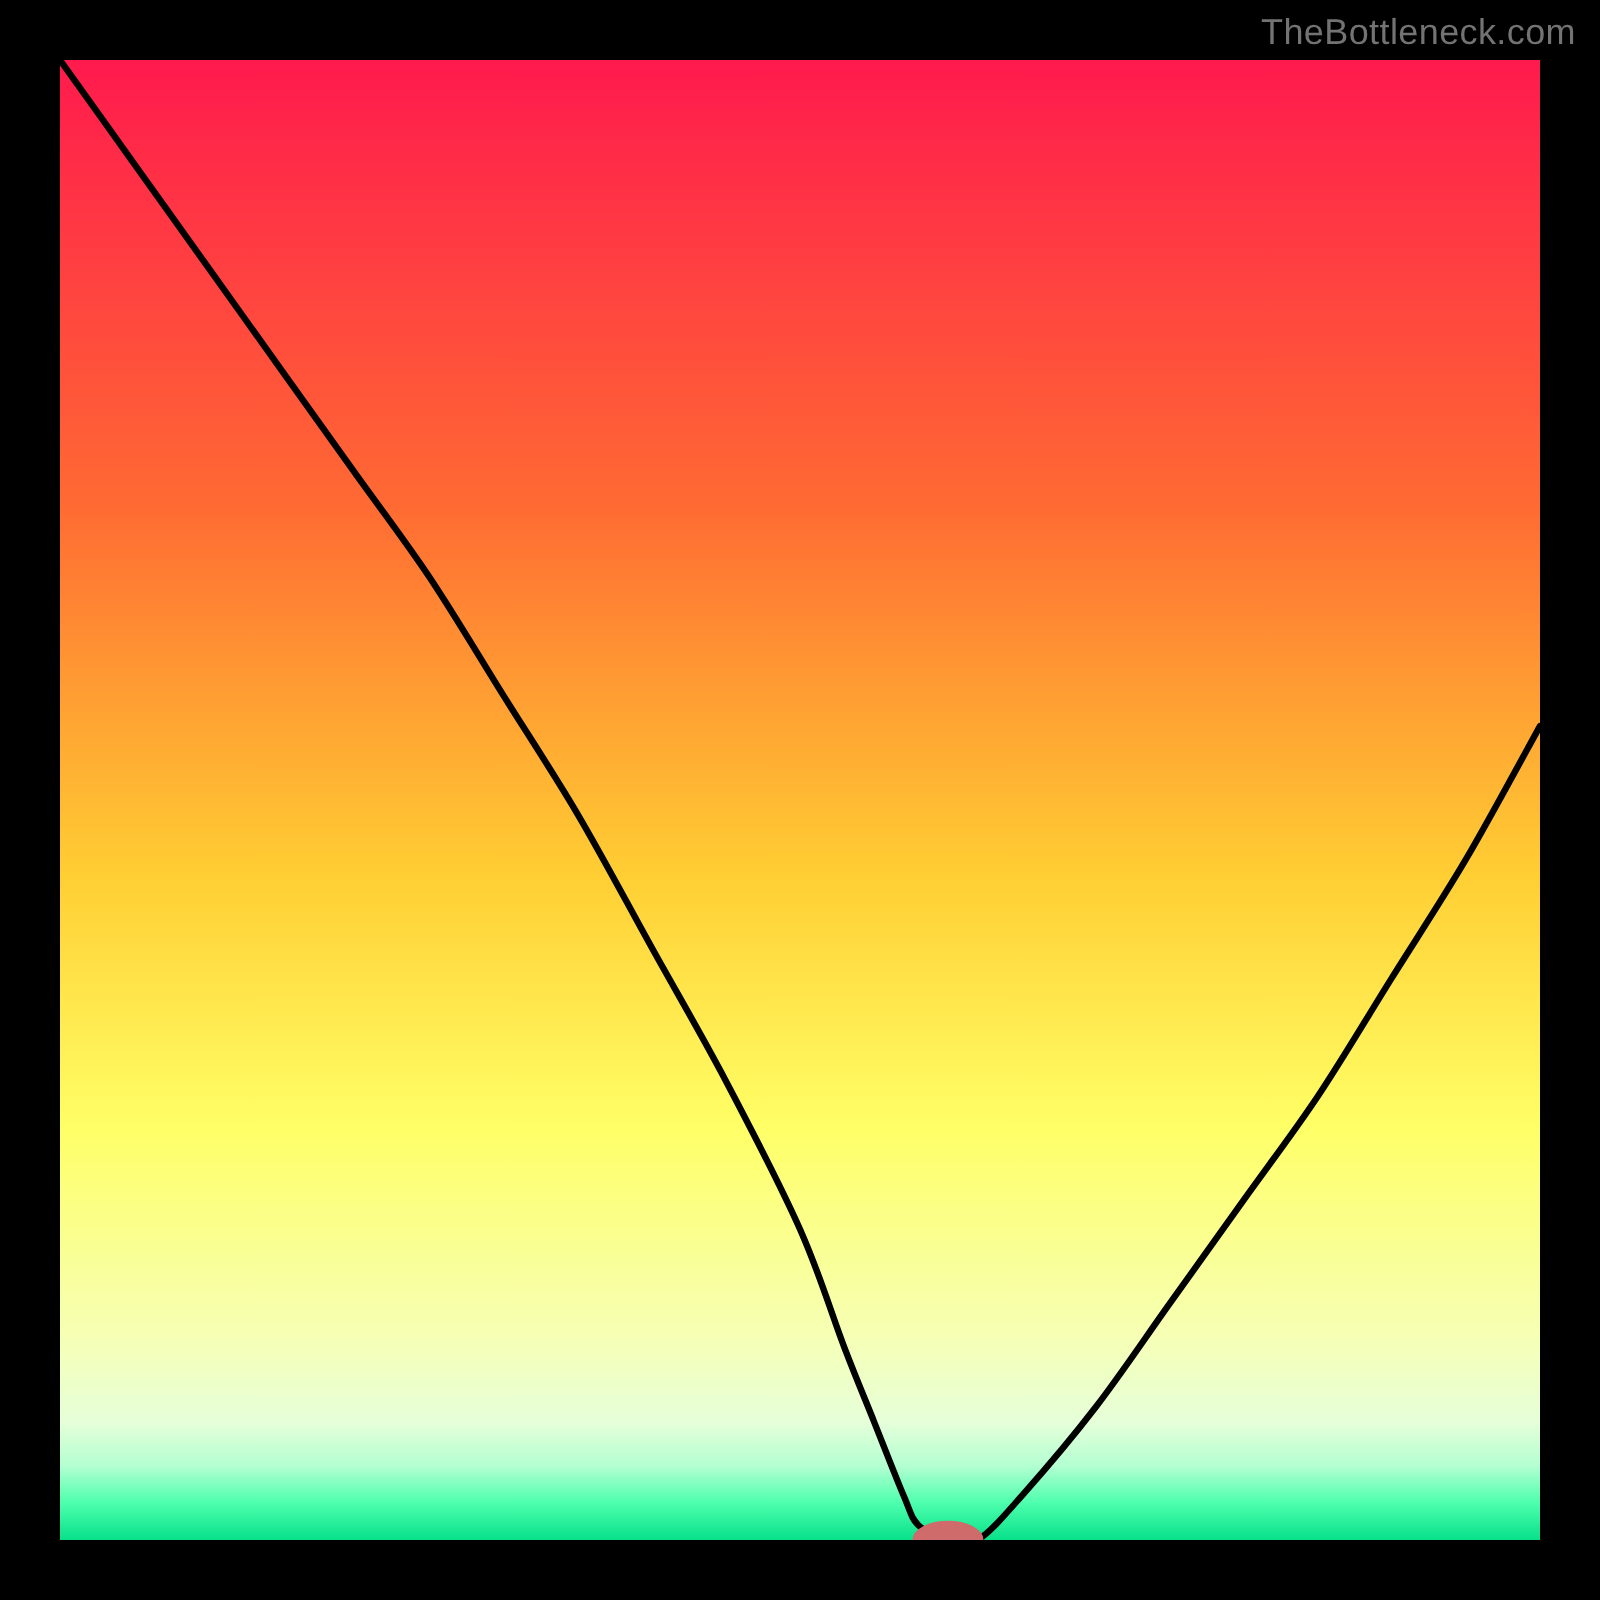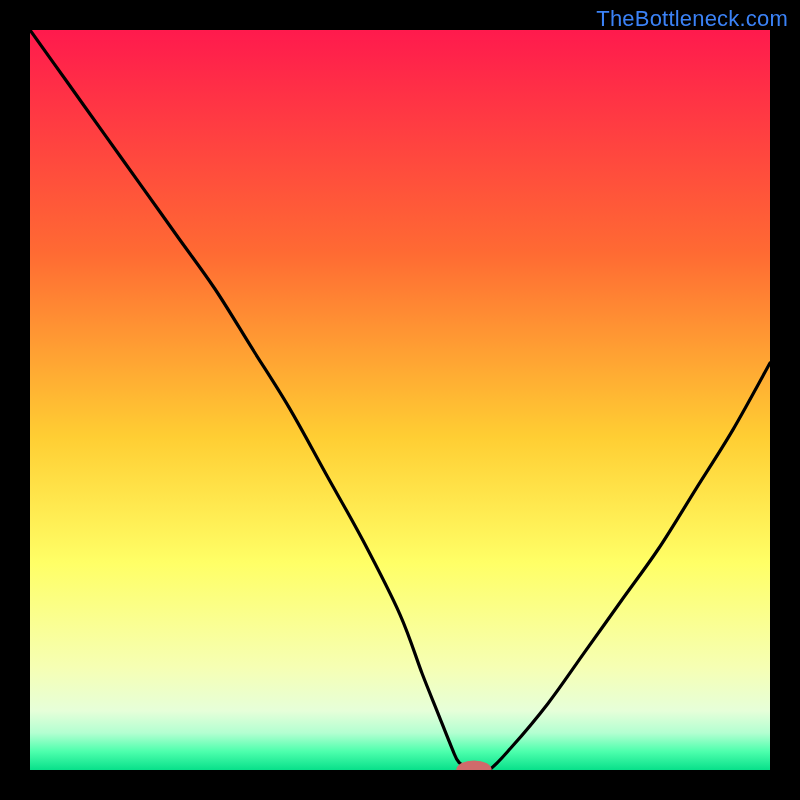--- a/index.html
+++ b/index.html
@@ -26,22 +26,22 @@
   }
   .plot-area svg {
     display: block;
     width: 100%;
     height: 100%;
   }
   .watermark {
     position: absolute;
     top: 6px;
     right: 12px;
-    color: #3b82f6;
-    font-size: 22px;
+    color: #737373;
+    font-size: 18px;
     font-weight: 500;
     letter-spacing: 0.2px;
     white-space: nowrap;
     user-select: none;
   }
 </style>
 </head>
 <body>
 
 <div class="frame">

